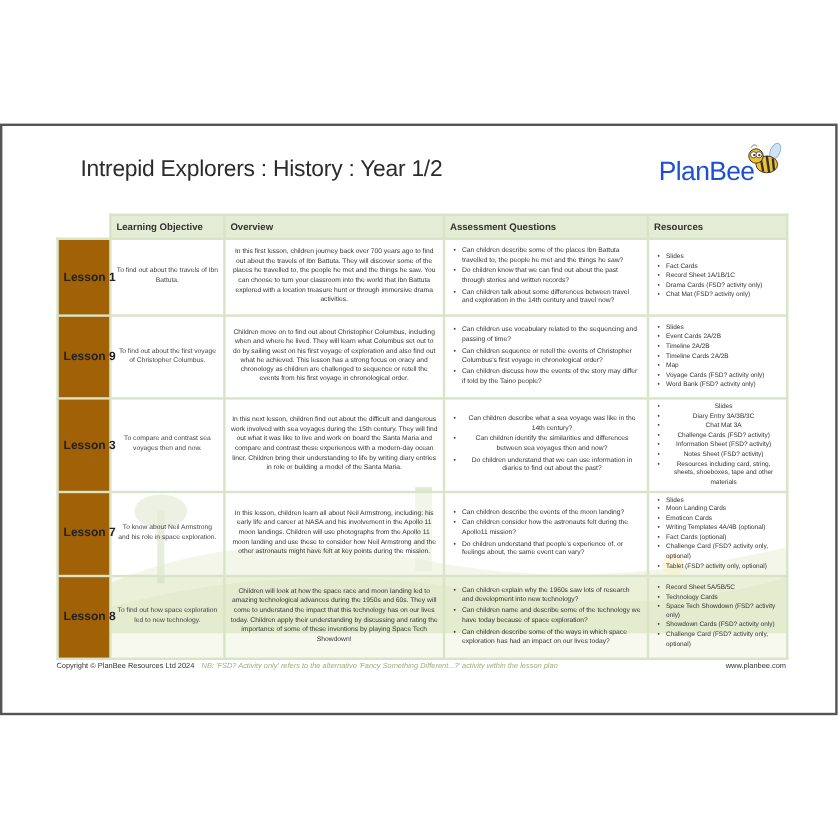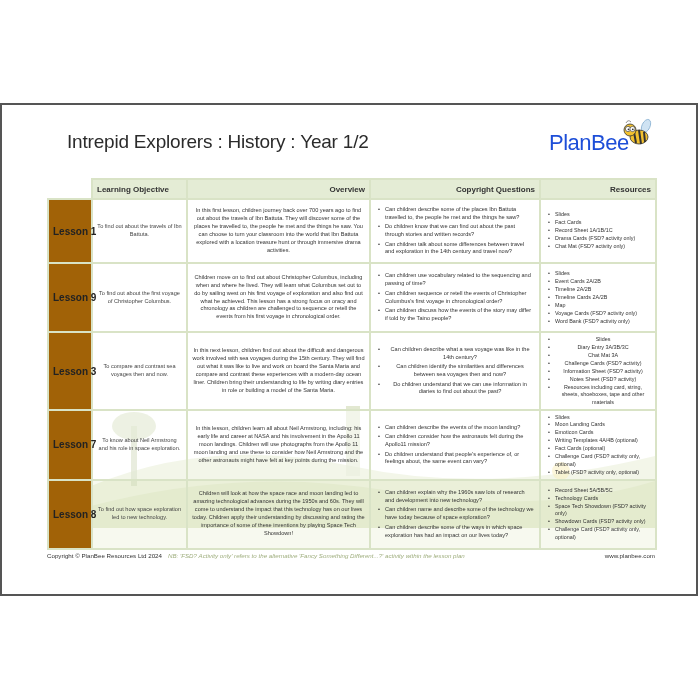--- a/index.html
+++ b/index.html
@@ -4,21 +4,21 @@
 <style>
   html, body { margin:0; padding:0; background:#ffffff; }
   body { width:700px; height:700px; position:relative; overflow:hidden; font-family:"Liberation Sans", sans-serif; color:#333; }
   .frame { position:absolute; left:0; top:103px; width:698px; height:493px; border-top:2px solid #555; border-bottom:2px solid #555; border-left:2px solid #555; border-right:2px solid #555; box-sizing:border-box; background:#fff; }
   .title { position:absolute; left:47px; top:131px; font-size:19px; color:#2b2b2b; letter-spacing:-0.2px;margin-left:20px; }
   .logo { position:absolute; left:549px; top:130px; font-size:22px; color:#1d4ed8; letter-spacing:-0.5px; }
   .logo b { font-weight:normal; }
   .bee { position:absolute; left:618px; top:118px; width:36px; height:30px; }
   table.plan { position:absolute; left:47px; top:178px; width:608px; border-collapse:collapse; table-layout:fixed; }
   table.plan td, table.plan th { border:2px solid #d9e3c6; vertical-align:middle; padding:2px 4px; }
-  table.plan th { background:#e4ecd5; font-size:8px; font-weight:bold; color:#333; height:14px; text-align:right; }
+  table.plan th { background:#e4ecd5; font-size:8px; font-weight:bold; color:#333; height:14px; text-align:left; }
   table.plan th.blank { background:transparent; border:none; }
   table.plan th.lo { text-align:left;margin-left:27px; }
   td.lesson { background:#a16207; font-weight:bold; font-size:10px; color:#222; text-align:center; white-space:nowrap; }
   td.obj { font-size:5.6px; text-align:center; color:#444; line-height:1.4; }
   td.ov { font-size:5.6px; text-align:center; color:#333; line-height:1.42; }
   td.aq ul, td.res ul { margin:0; padding:0 0 0 6px; list-style:none; }
   td.aq li { font-size:5.6px; line-height:1.38; margin:2px 0; position:relative; padding-left:4px; color:#333; }
   td.res li { font-size:5.4px; line-height:1.38; margin:0.5px 0; position:relative; padding-left:4px; color:#333; }
   td.aq li::before, td.res li::before { content:"•"; position:absolute; left:-3px; top:0; }
   tr.r1 td { height:58px; }
@@ -71,21 +71,21 @@
     <col style="width:95px">
     <col style="width:183px">
     <col style="width:170px">
     <col style="width:116px">
   </colgroup>
   <thead>
     <tr>
       <th class="blank"></th>
       <th class="lo">Learning Objective</th>
       <th>Overview</th>
-      <th>Copyright Questions</th>
+      <th>Assessment Questions</th>
       <th>Resources</th>
     </tr>
   </thead>
   <tbody>
     <tr class="r1">
       <td class="lesson">Lesson 1</td>
       <td class="obj">To find out about the travels of Ibn Battuta.</td>
       <td class="ov">In this first lesson, children journey back over 700 years ago to find out about the travels of Ibn Battuta. They will discover some of the places he travelled to, the people he met and the things he saw. You can choose to turn your classroom into the world that Ibn Battuta explored  with a location treasure hunt or through immersive drama activities.</td>
       <td class="aq">
           <ul>

